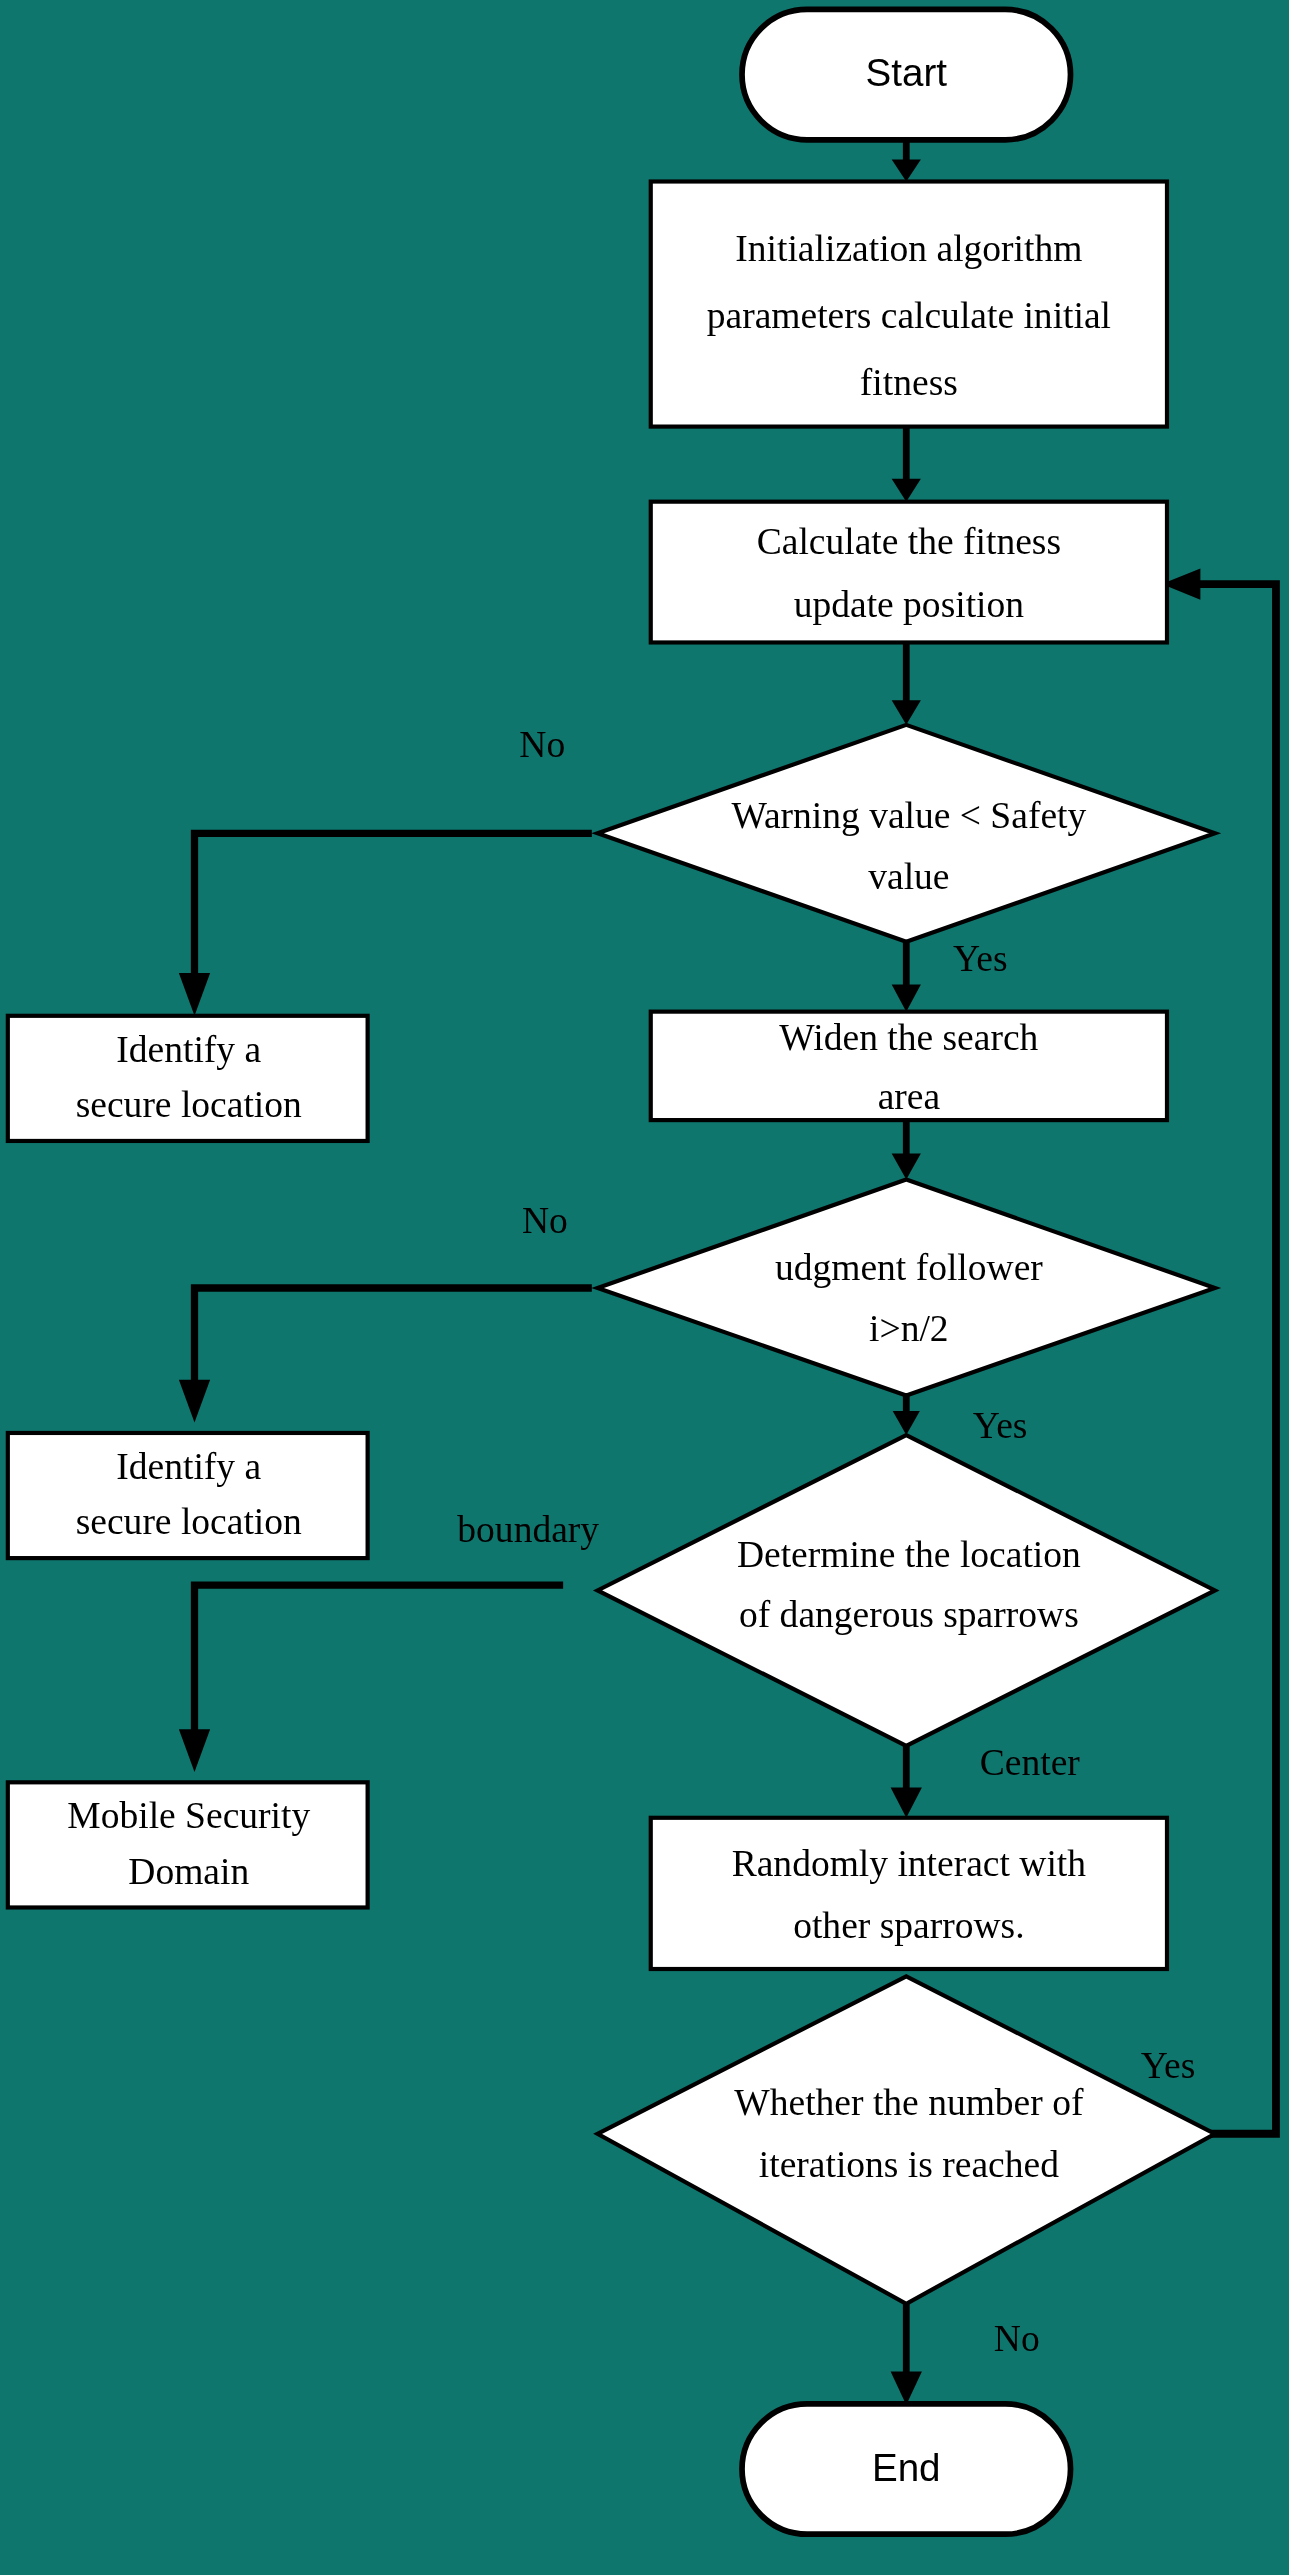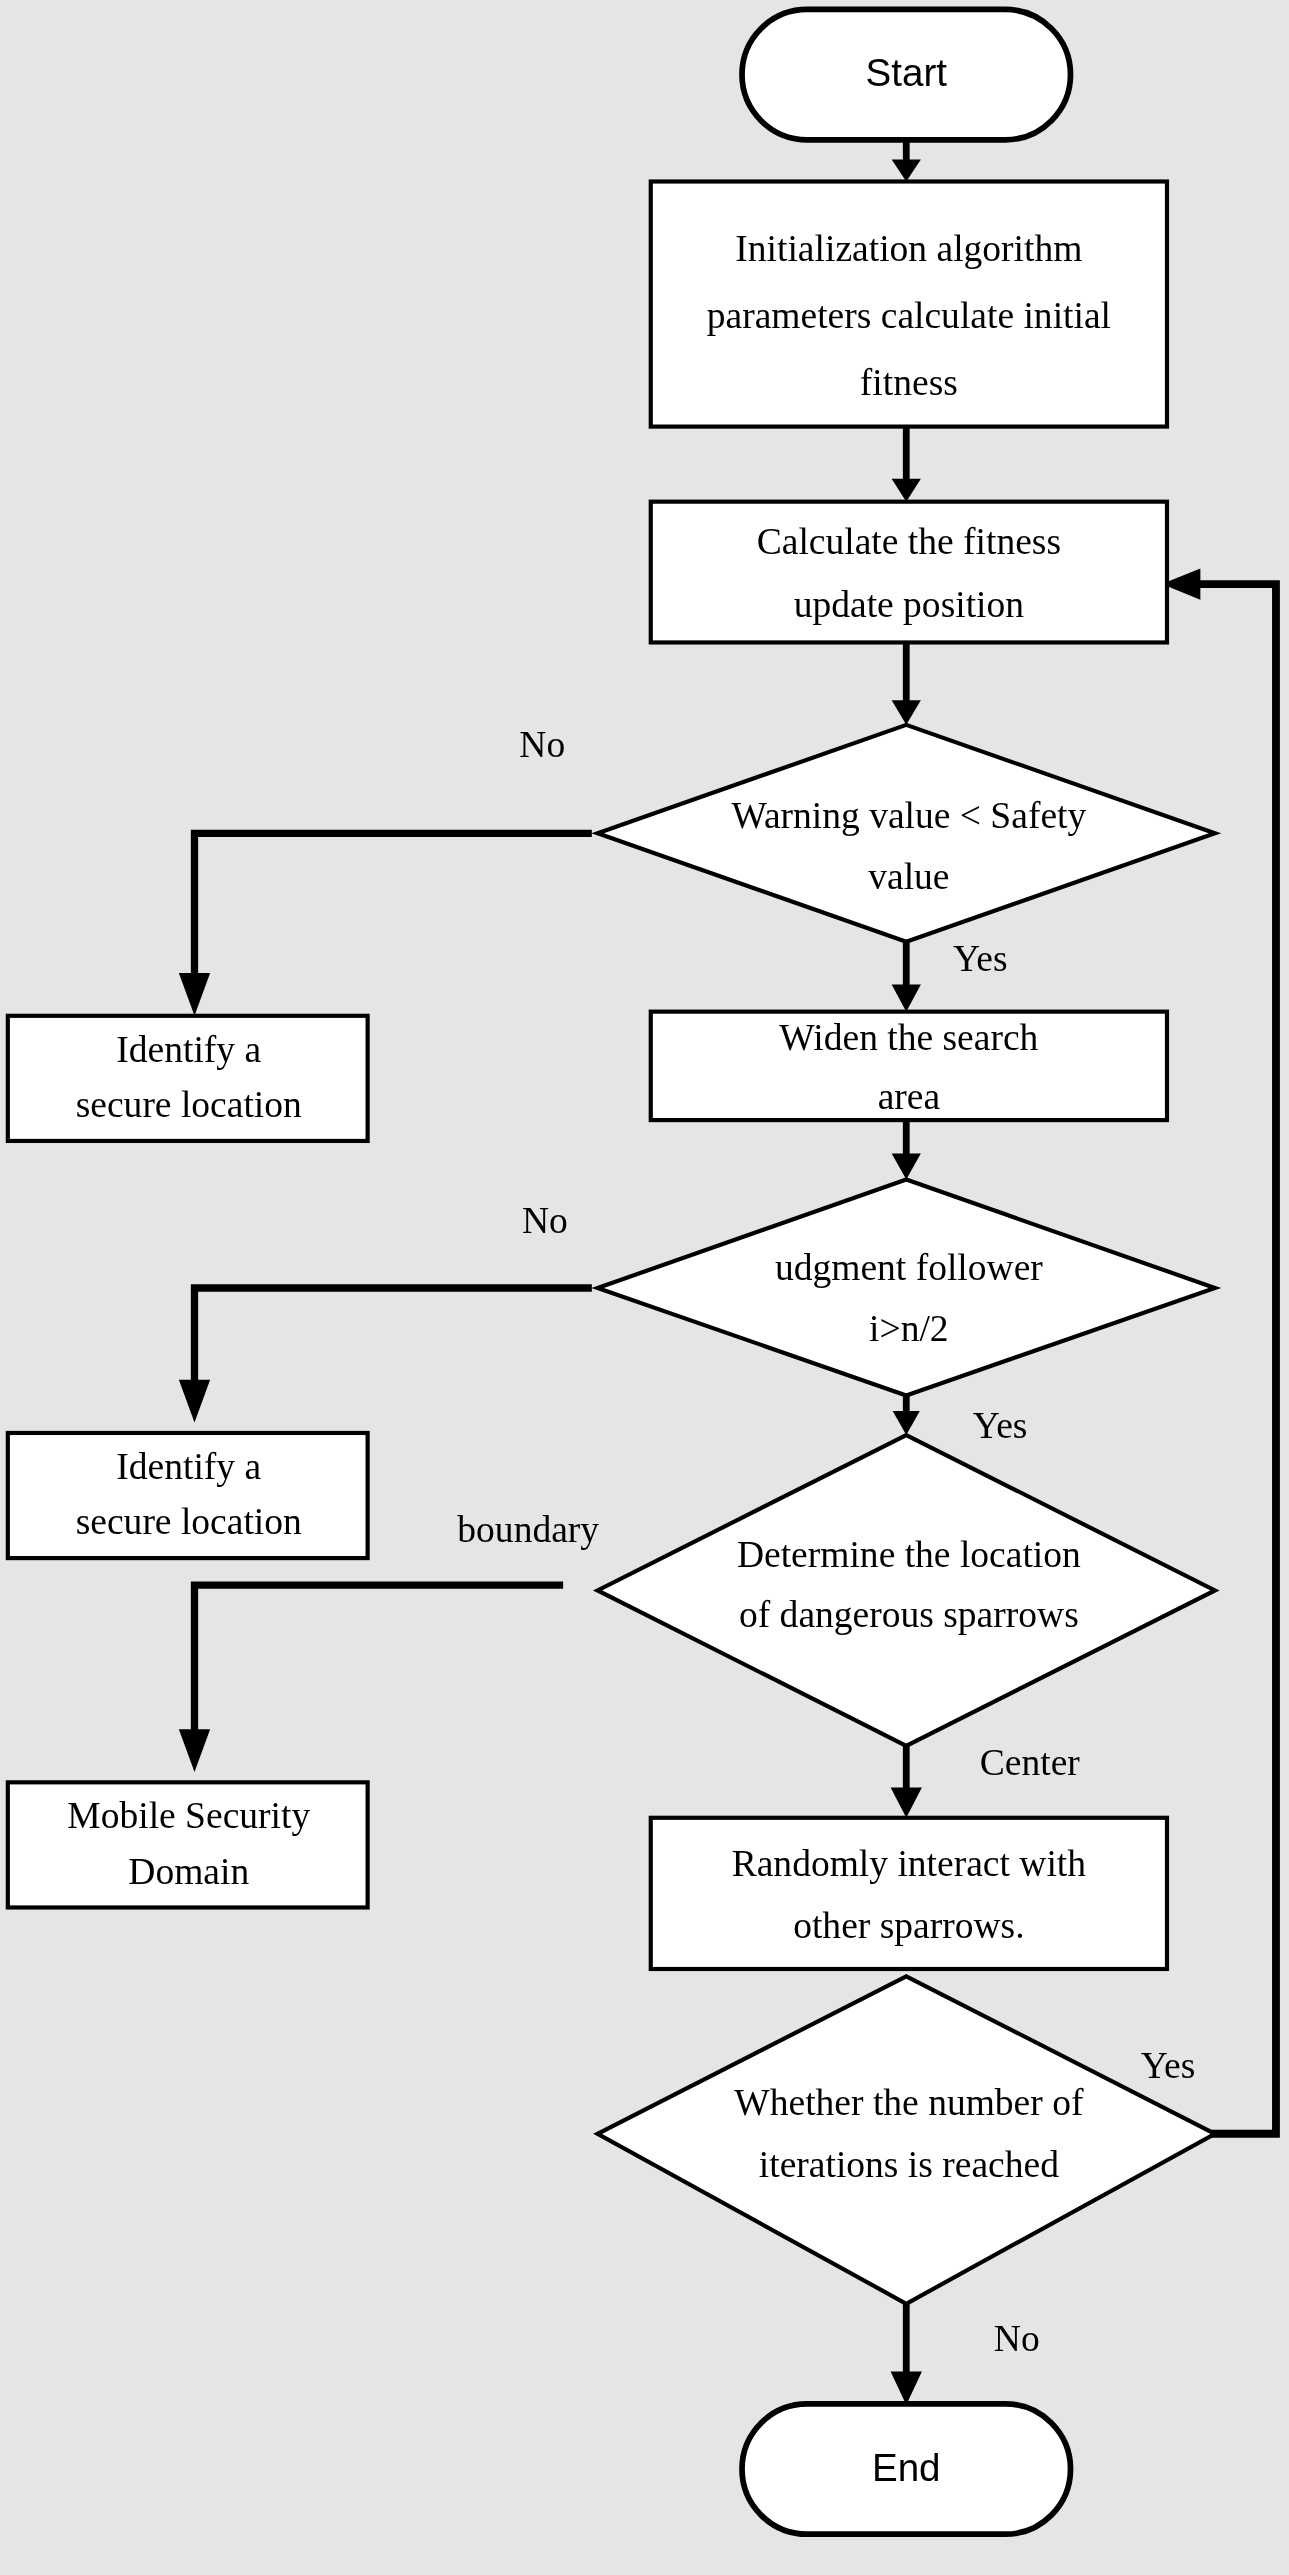--- a/index.html
+++ b/index.html
@@ -1,20 +1,20 @@
 <!DOCTYPE html>
 <html style="font-size:8.3px"><head>
 <meta charset="utf-8">
 <style>
   html,body{margin:0;padding:0;background:#ffffff;}
   #page{
     position:relative;
     width:1289px;
     height:2576px;
-    background:#e5e5e5;
+    background:#0f766e;
     font-family:"Liberation Serif", serif;
     overflow:hidden;
   }
   svg.flow{position:absolute;left:0;top:0;width:1289px;height:2576px;}
   .shape-fill{fill:#ffffff;}
   .node-label{
     font-family:"Liberation Serif", serif;
     fill:#000000;
     text-anchor:middle;
     dominant-baseline:middle;

